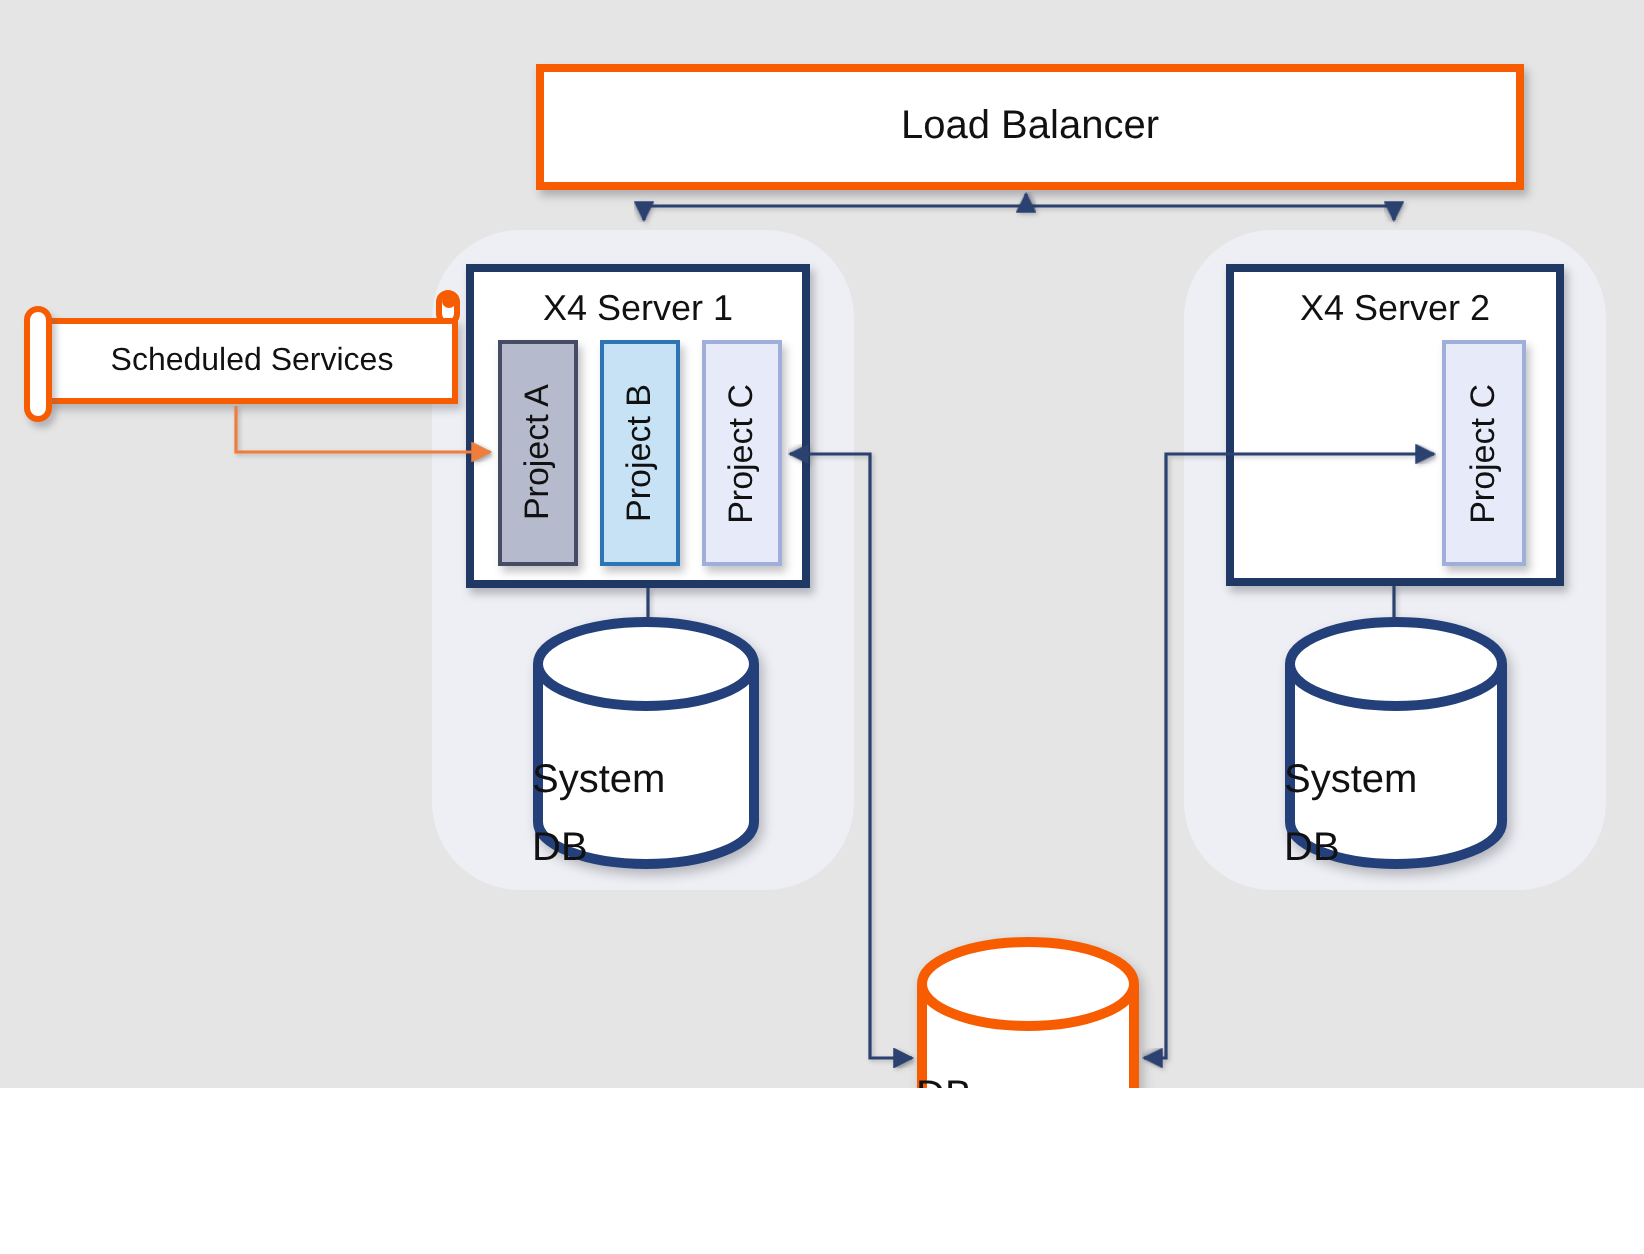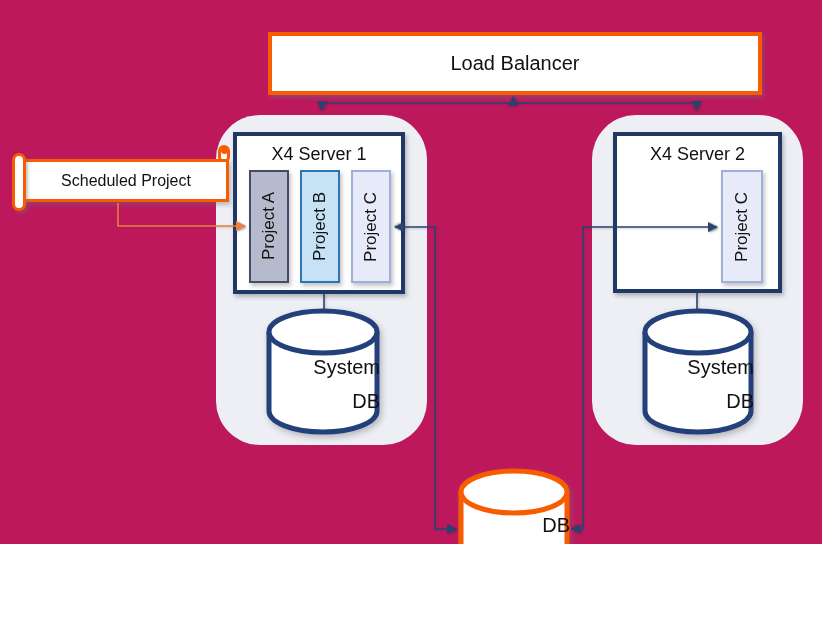--- a/index.html
+++ b/index.html
@@ -1,17 +1,17 @@
 <!DOCTYPE html>
 <html><head>
 <meta charset="utf-8">
 <style>
   html,body{margin:0;padding:0;background:#ffffff;}
   .stage{
-    position:relative;width:822px;height:544px;background:#be185d;overflow:hidden;
+    position:relative;width:822px;height:544px;background:#e5e5e5;overflow:hidden;
     font-family:"Liberation Sans",sans-serif;color:#111;
   }
   .abs{position:absolute;box-sizing:border-box;}
 
   
   .group-bg{
     background:#edeff4;border-radius:44px;
   }
 
   
@@ -39,22 +39,22 @@
     writing-mode:vertical-rl;transform:rotate(180deg);
     font-size:17px;white-space:nowrap;
   }
   .proj-a{background:#b6bacd;border:2px solid #454c63;}
   .proj-b{background:#c7e2f4;border:2px solid #2e75b6;}
   .proj-c{background:#e7ebf9;border:2px solid #9fafd9;}
 
   
   .cyl{filter:drop-shadow(2px 3px 3px rgba(110,110,120,.45));}
   .cyl-label{
-    position:absolute;left:0;right:0;text-align:right;
-    font-size:20px;line-height:34px;
+    position:absolute;left:0;right:0;text-align:left;
+    font-size:20px;line-height:34px;margin-top:23px;
   }
 
   
   .scroll-main{
     left:23px;top:159px;width:206px;height:43px;
     background:#fff;border:3px solid #f75d00;
     box-shadow:2px 3px 4px rgba(110,110,120,.40);
     display:flex;align-items:center;justify-content:center;
     font-size:16px;z-index:3;
   }
@@ -139,21 +139,21 @@
       <path d="M3,24 L3,101 A53,21 0 0 0 109,101 L109,24" fill="#ffffff" stroke="#f75d00" stroke-width="5"></path>
       <ellipse cx="56" cy="24" rx="53" ry="21" fill="#ffffff" stroke="#f75d00" stroke-width="5"></ellipse>
     </svg>
     <div class="cyl-label" style="top:40px;">
       <div>DB</div>
     </div>
   </div>
 
   <div class="abs scroll-knob"></div>
   <div class="abs scroll-main">
-    <span>Scheduled Project</span>
+    <span>Scheduled Services</span>
   </div>
   <div class="abs scroll-roll"></div>
   <div class="abs scroll-dot"></div>
 
   <svg class="connector-layer" viewBox="0 0 822 627">
     <defs>
       <marker id="arrN" viewBox="0 0 10 10" refX="9" refY="5" markerWidth="6.5" markerHeight="6.5" orient="auto">
         <path d="M0,0 L10,5 L0,10 z" fill="#2b4170"></path>
       </marker>
       <marker id="arrNs" viewBox="0 0 10 10" refX="9" refY="5" markerWidth="6.5" markerHeight="6.5" orient="auto-start-reverse">

